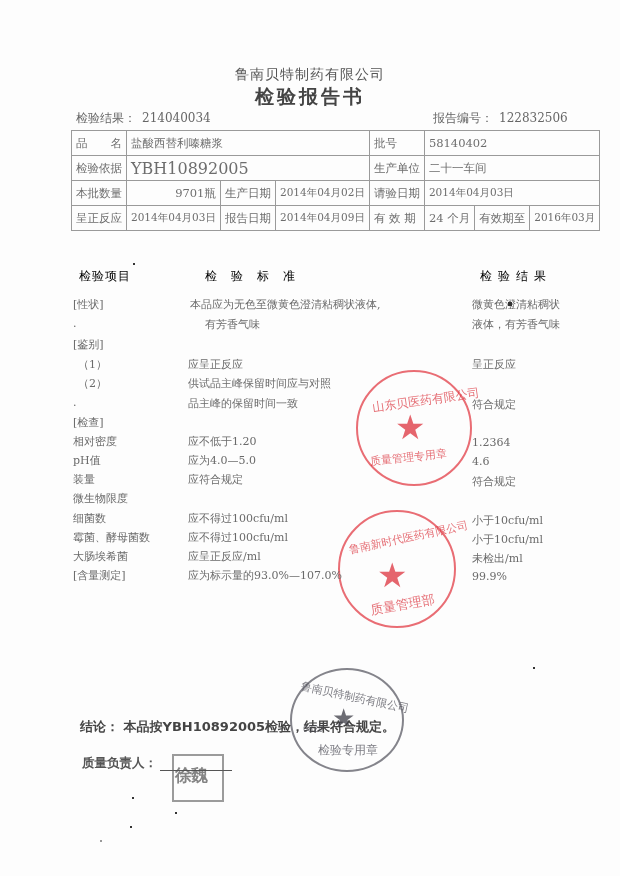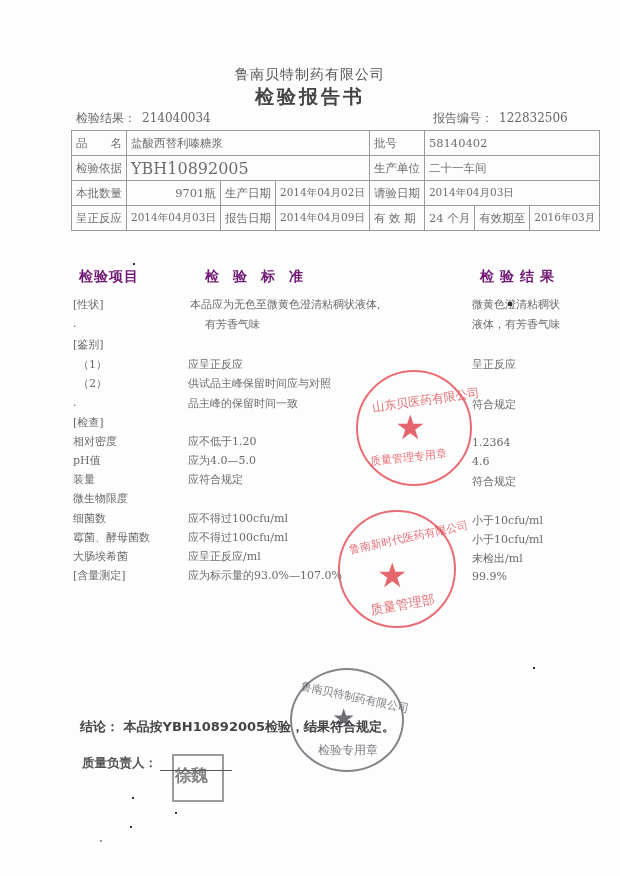--- a/index.html
+++ b/index.html
@@ -12,21 +12,21 @@
   .title { left: 0; width: 620px; top: 84px; text-align: center; font-size: 19px; font-weight: bold; color: #444; letter-spacing: 3px; font-family: "DejaVu Sans", sans-serif; }
   .reqno { left: 76px; top: 110px; font-size: 12px; color: #666; }
   .repno { left: 433px; top: 110px; font-size: 12px; color: #666; }
   .reqno span, .repno span { margin-left: 6px; }
 
   table.info { position: absolute; left: 71px; top: 130px; width: 522px; border-collapse: collapse; font-size: 11.5px; color: #6d6d6d; }
   table.info td { border: 1px solid #9a9a9a; height: 24px; padding: 0 4px; white-space: nowrap; }
   td.lbl { letter-spacing: 0; }
   td.right { text-align: right; }
 
-  .hdr { top: 268px; font-size: 14px; font-weight: bold; color: #701a75; font-family: "DejaVu Sans", sans-serif; }
+  .hdr { top: 268px; font-size: 12px; font-weight: normal; color: #000000; font-family: "DejaVu Sans", sans-serif; }
   .hdr-item { left: 79px; letter-spacing: 1px; }
   .hdr-std { left: 205px; letter-spacing: 14px; }
   .hdr-res { left: 480px; letter-spacing: 6px; }
 
   .row { position: absolute; font-size: 11px; color: #6a6a6a; white-space: nowrap; }
   .c1 { left: 73px; }
   .c2 { left: 190px; }
   .c3 { left: 472px; }
 
   .stamp { position: absolute; border-radius: 50%; border: 2px solid rgba(225,60,70,0.75); }

